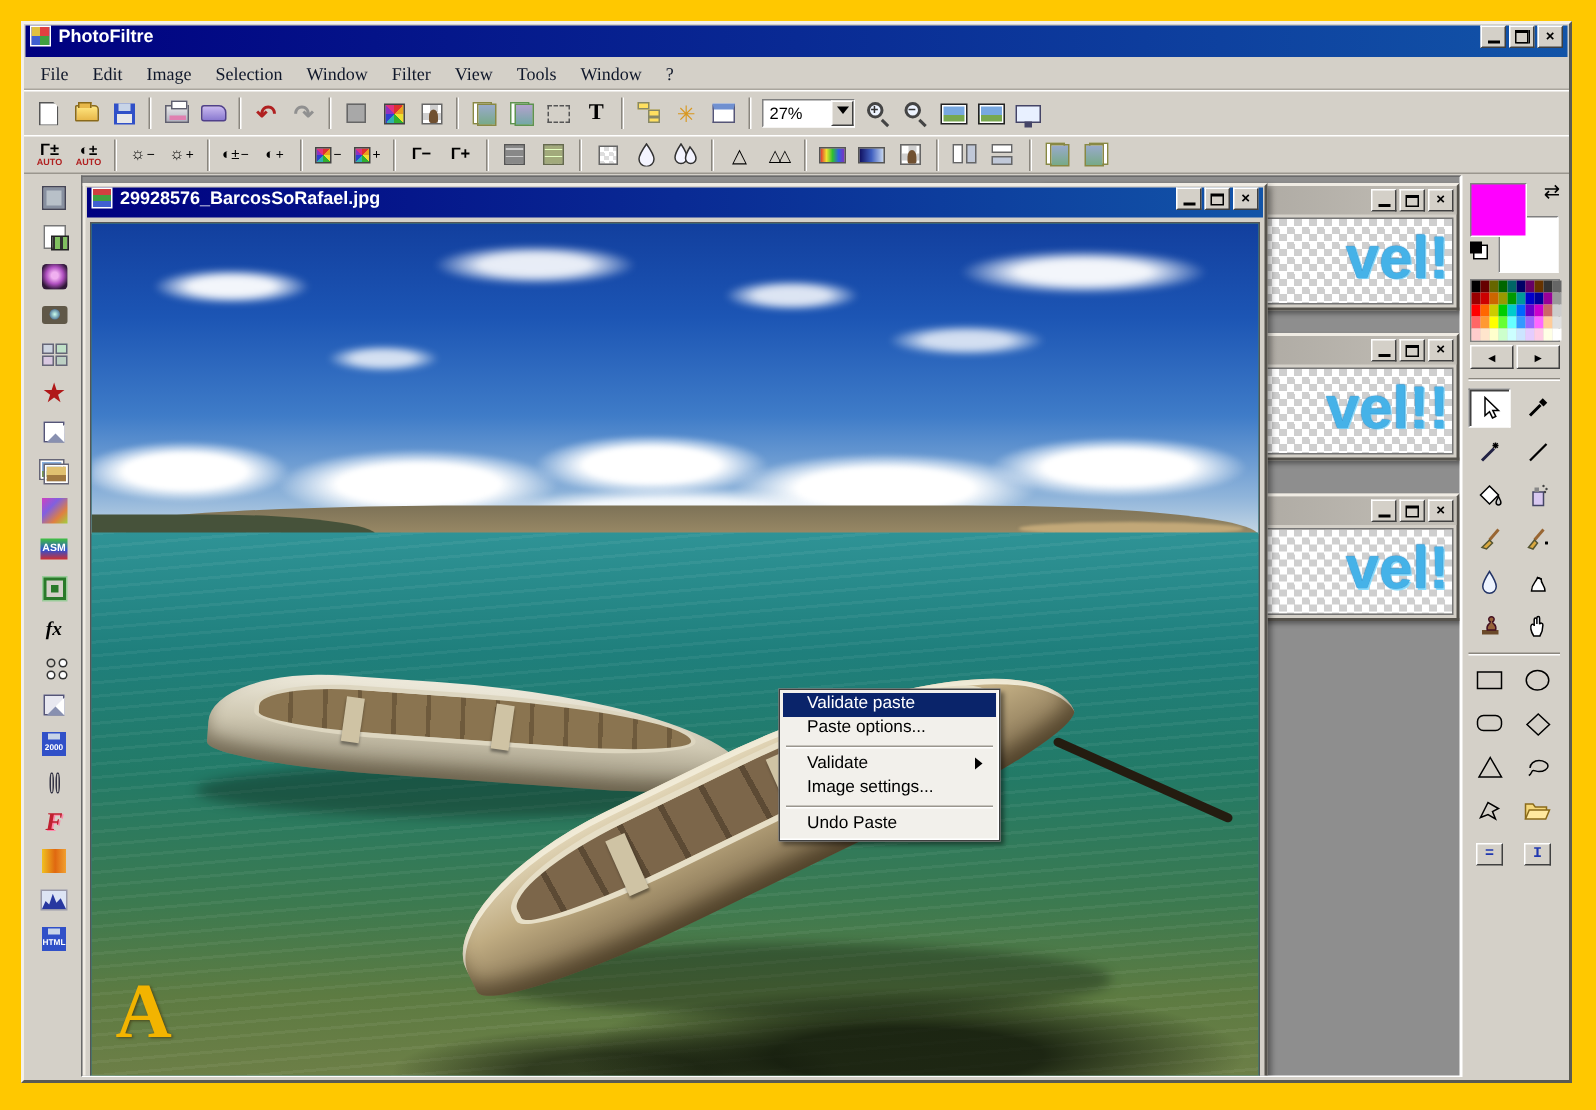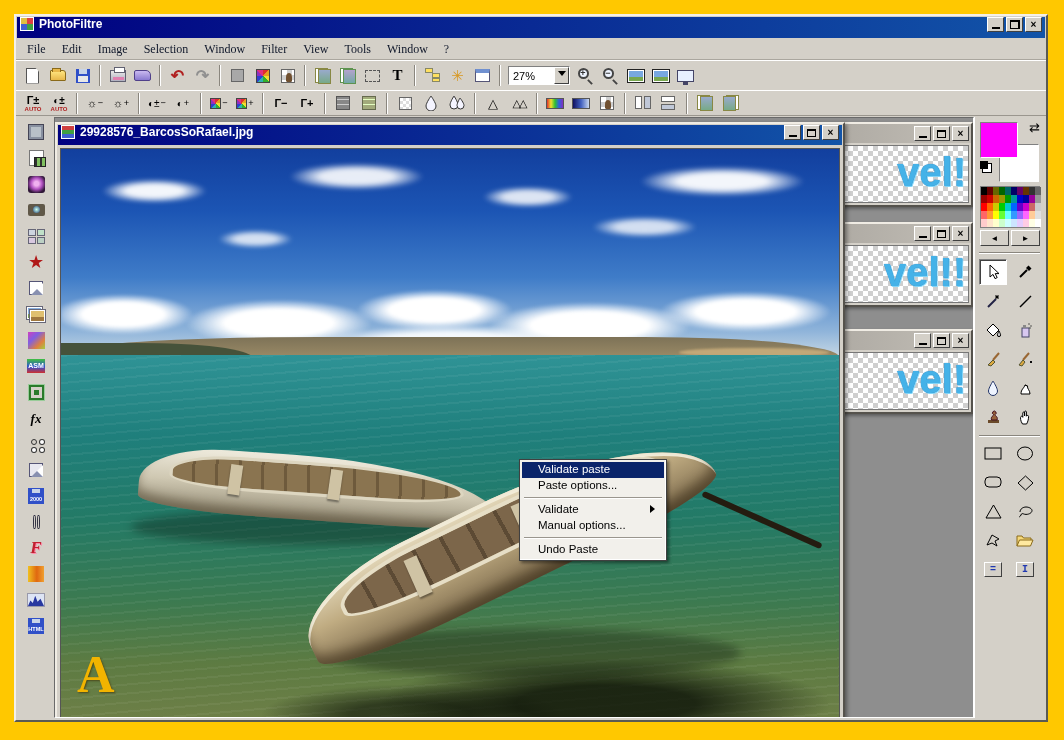--- a/index.html
+++ b/index.html
@@ -616,21 +616,21 @@
           <div id="wmark">A</div>
 
           <div id="ctx">
             <div class="ctx-item hl">Validate paste</div>
             <div class="ctx-item">Paste options...</div>
             <div class="ctx-sep"></div>
             <div class="ctx-item">
                   <span>Validate</span>
                   <span class="ctx-arrow"></span>
                 </div>
-            <div class="ctx-item">Manual options...</div>
+            <div class="ctx-item">Image settings...</div>
             <div class="ctx-sep"></div>
             <div class="ctx-item">Undo Paste</div>
           </div>
         </div>
       </div>
     </div>
 
     <div id="palettebar">
       <div class="bg" style="background: rgb(255, 255, 255);"></div>
       <div class="fg" style="background: rgb(255, 0, 255);"></div>

